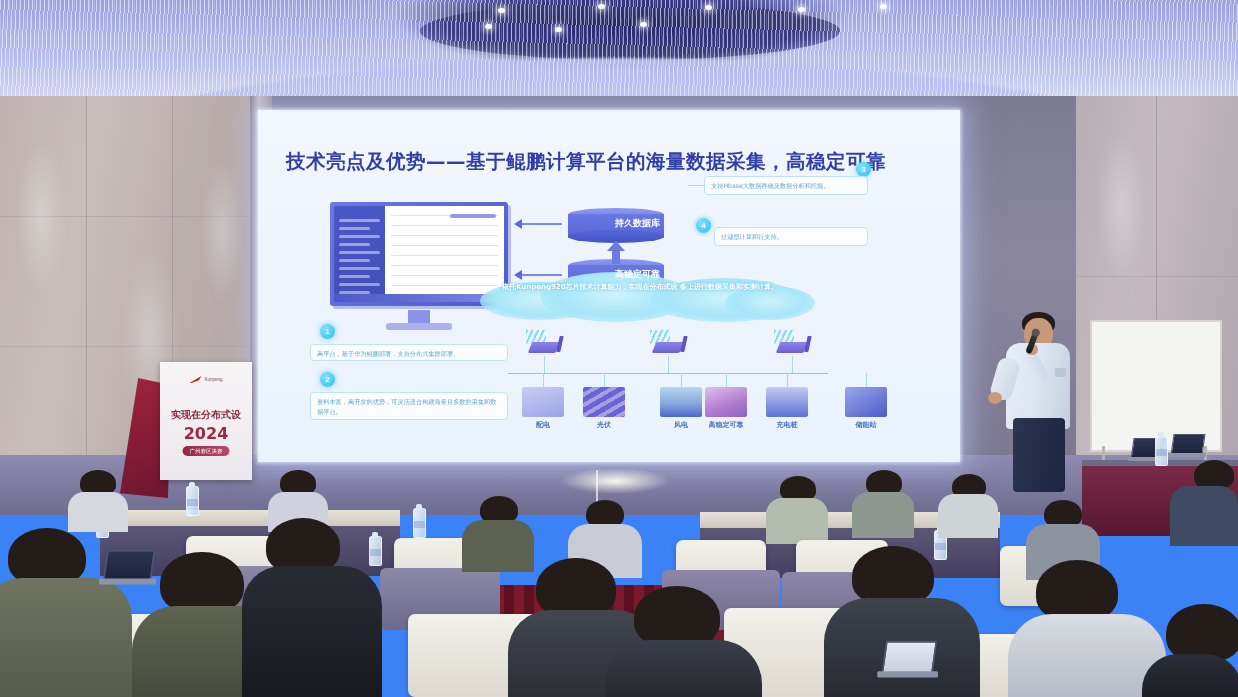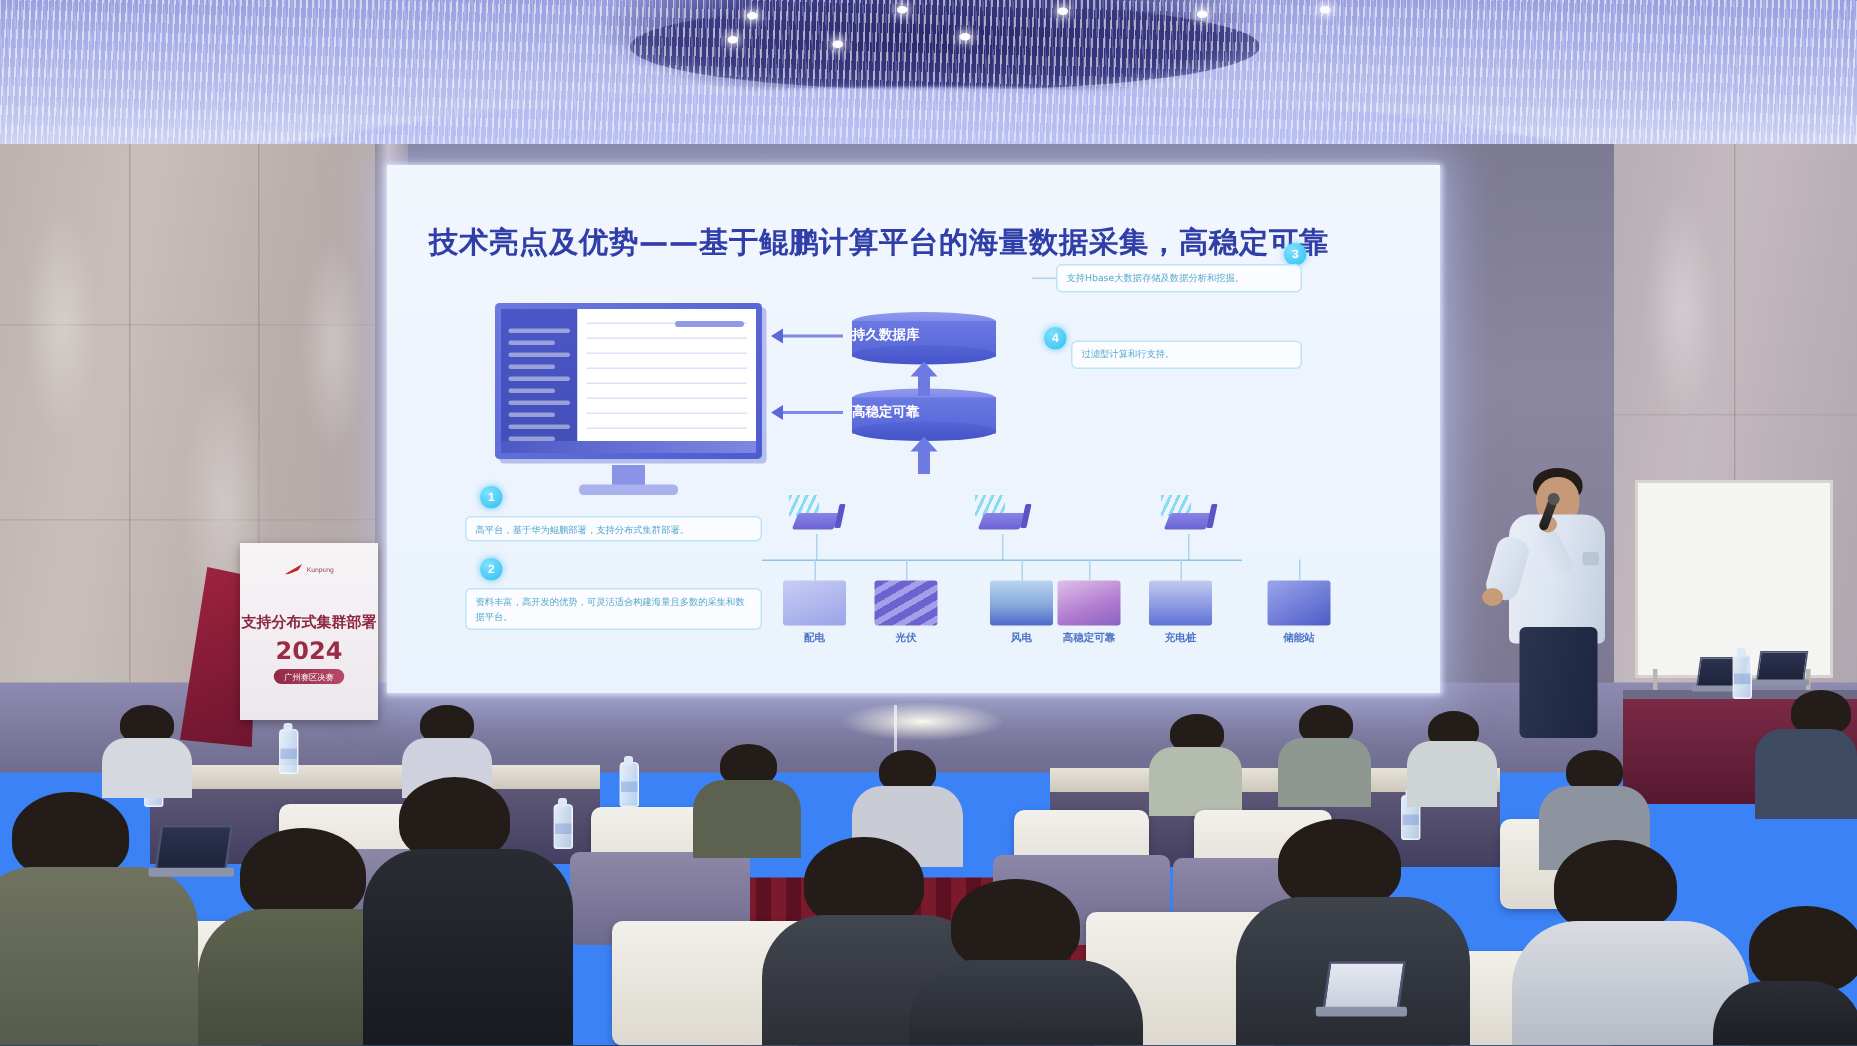--- a/index.html
+++ b/index.html
@@ -62,21 +62,21 @@
   .mon-foot{position:absolute;left:50%;transform:translateX(-50%);bottom:-24px;width:66px;height:7px;border-radius:3px;background:#aab2ee;}
 
   
   .cyl{position:absolute;width:96px;height:34px;}
   .cyl-top{position:absolute;left:0;top:0;width:96px;height:13px;border-radius:50%;
      background:linear-gradient(180deg,#8e99ee,#6f7ce4);}
   .cyl-body{position:absolute;left:0;top:6px;width:96px;height:24px;
      background:linear-gradient(180deg,#6a78e3,#5767d8);}
   .cyl-bot{position:absolute;left:0;top:22px;width:96px;height:13px;border-radius:50%;
      background:linear-gradient(180deg,#5565d6,#4454c9);}
-  .cyl-label{position:absolute;left:0;top:9px;width:92px;text-align:left;color:#fff;
+  .cyl-label{position:absolute;left:0;top:9px;width:92px;text-align:right;color:#fff;
      font-family:"DejaVu Sans",sans-serif;font-size:9px;font-weight:bold;z-index:3;}
 
   .arrow-up{position:absolute;width:0;height:0;border-left:9px solid transparent;border-right:9px solid transparent;border-bottom:10px solid #6d7ae2;}
   .arrow-stem{position:absolute;width:8px;background:#6d7ae2;}
   .line-h{position:absolute;height:2px;background:#7c89e6;}
   .line-thin{position:absolute;background:#a9d6ef;}
 
   .arrow-left{position:absolute;width:0;height:0;border-top:5px solid transparent;border-bottom:5px solid transparent;border-right:8px solid #5b68d8;}
 
   
@@ -278,20 +278,28 @@
 
       <div class="badge" style="left:438px;top:108px">4</div>
       <div class="bubble" style="left:456px;top:117px;width:154px;height:19px">过滤型计算和行支持。</div>
 
       <div class="badge" style="left:62px;top:214px">1</div>
       <div class="bubble" style="left:52px;top:234px;width:198px;height:17px">高平台，基于华为鲲鹏部署，支持分布式集群部署。</div>
 
       <div class="badge" style="left:62px;top:262px">2</div>
       <div class="bubble" style="left:52px;top:282px;width:198px;height:28px">资料丰富，高开发的优势，可灵活适合构建海量且多数的采集和数据平台。</div>
 
+      <div class="cloud">
+        <b style="left:10px;top:12px;width:120px;height:38px"></b>
+        <b style="left:70px;top:2px;width:150px;height:50px"></b>
+        <b style="left:180px;top:8px;width:150px;height:44px"></b>
+        <b style="left:255px;top:16px;width:90px;height:34px"></b>
+        <div class="cloud-text">依托Kunpeng920芯片技术计算能力，实现在分布式设
+备上进行数据采集和实测计算。</div>
+      </div>
 
       <div class="gw" style="left:272px;top:226px">
         <div class="gw-wave"></div>
           <div class="gw-body"></div>
           <div class="gw-ant"></div>
           <div class="gw-stem"></div>
       </div>
       <div class="gw" style="left:396px;top:226px">
         <div class="gw-wave"></div>
           <div class="gw-body"></div>
@@ -340,21 +348,21 @@
 
     </div>
   </div>
 
   <div class="standee-cloth"></div>
   <div class="standee">
     <div class="standee-logo">
       <div class="sw"></div>
       <span>Kunpeng</span>
     </div>
-    <div class="standee-t1">支持分布式集群部署</div>
+    <div class="standee-t1">实现在分布式设</div>
     <div class="standee-t2">2024</div>
     <div class="standee-t3">广州赛区决赛</div>
   </div>
 
   <div class="whiteboard"></div>
   <div class="wb-leg" style="left:1102px;top:446px"></div>
   <div class="wb-leg" style="left:1204px;top:446px"></div>
 
   <div class="person">
     <div class="p-hair" style="left:1022px;top:312px;width:33px;height:22px"></div>

